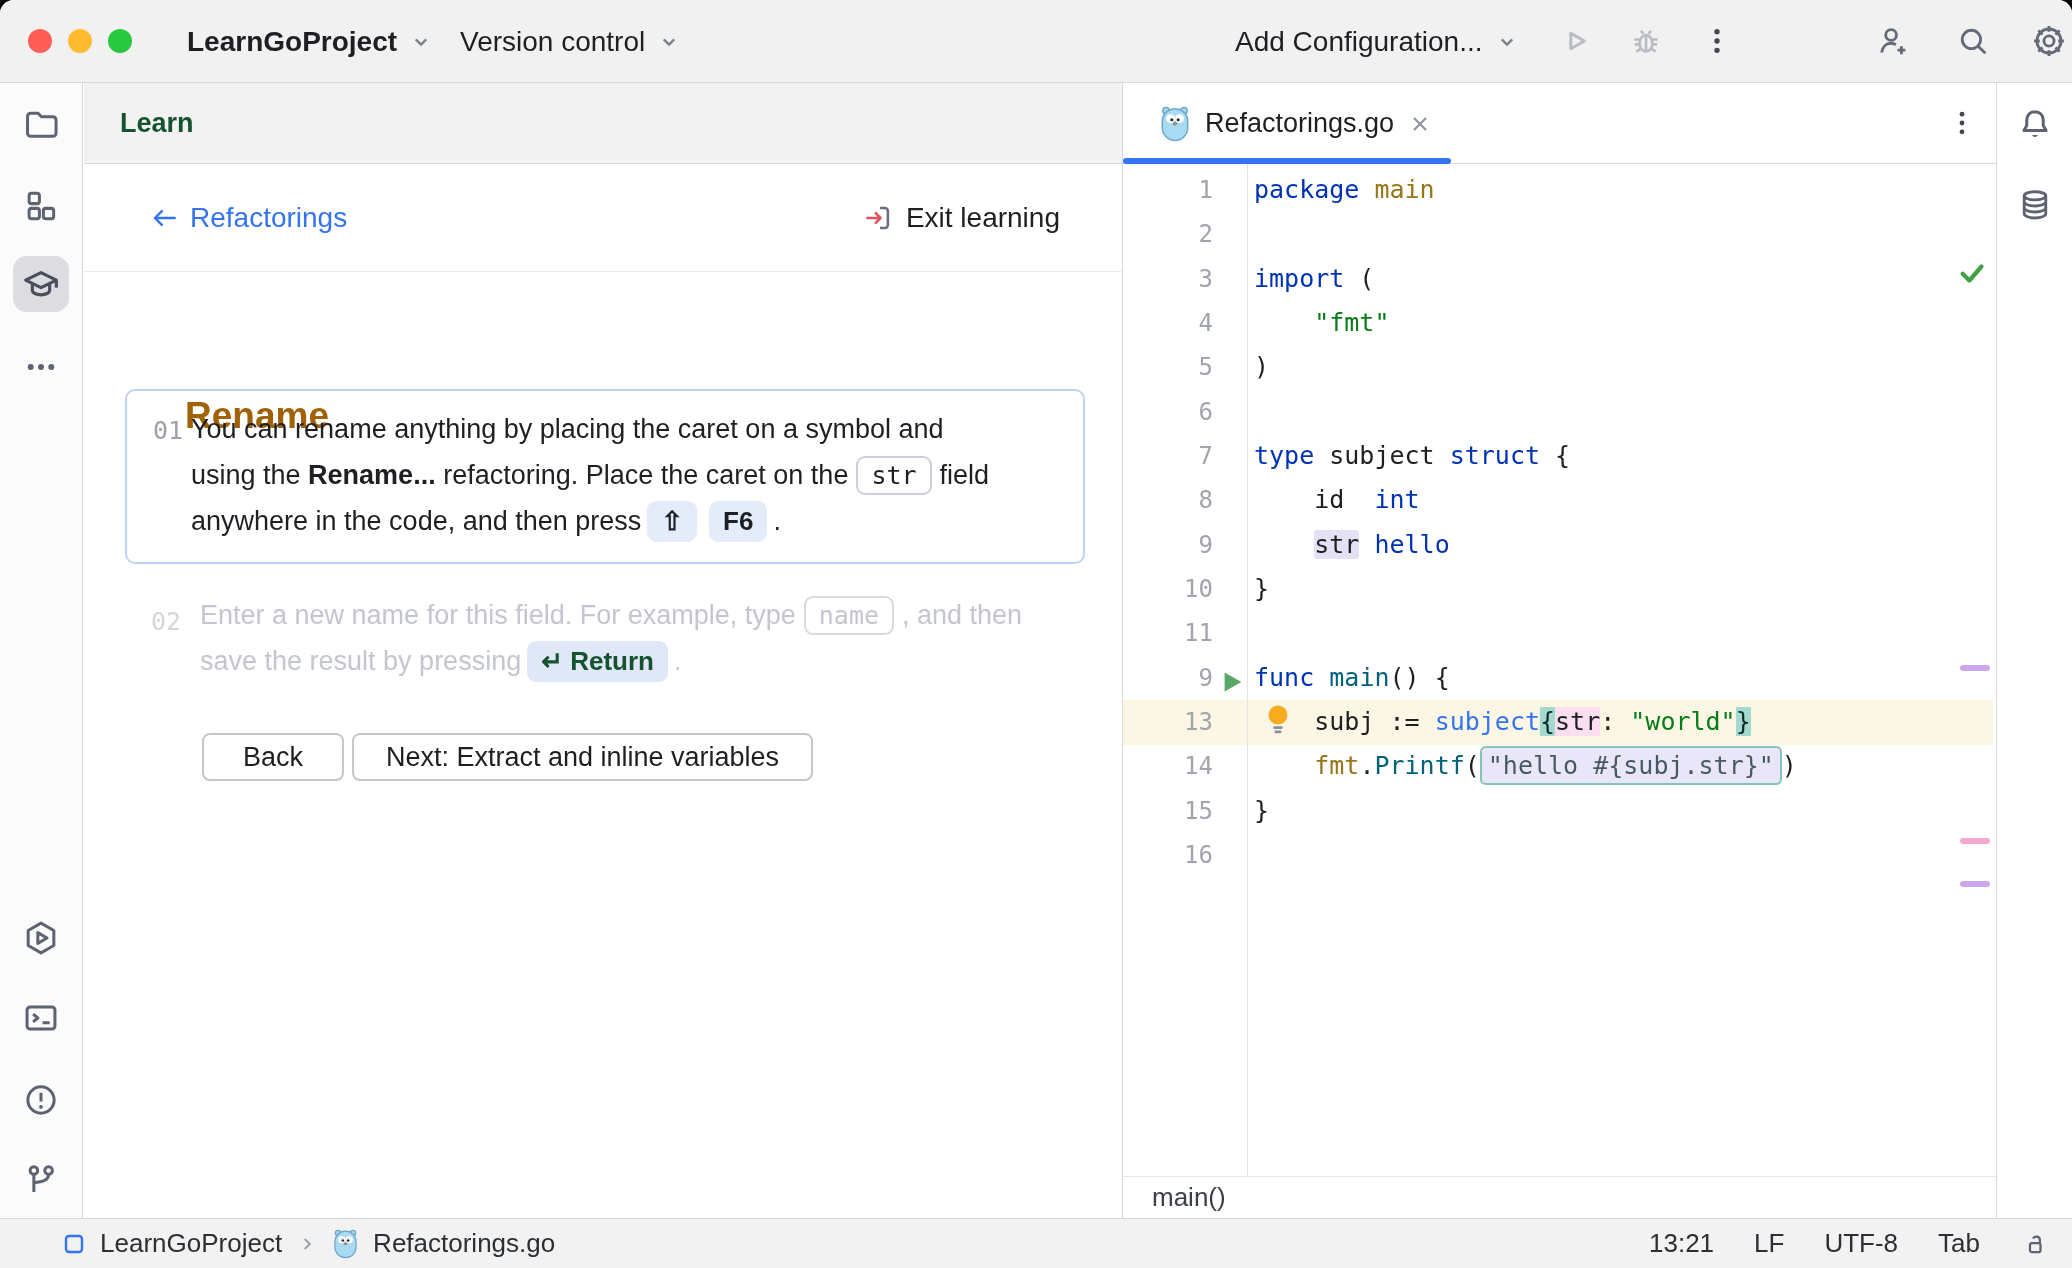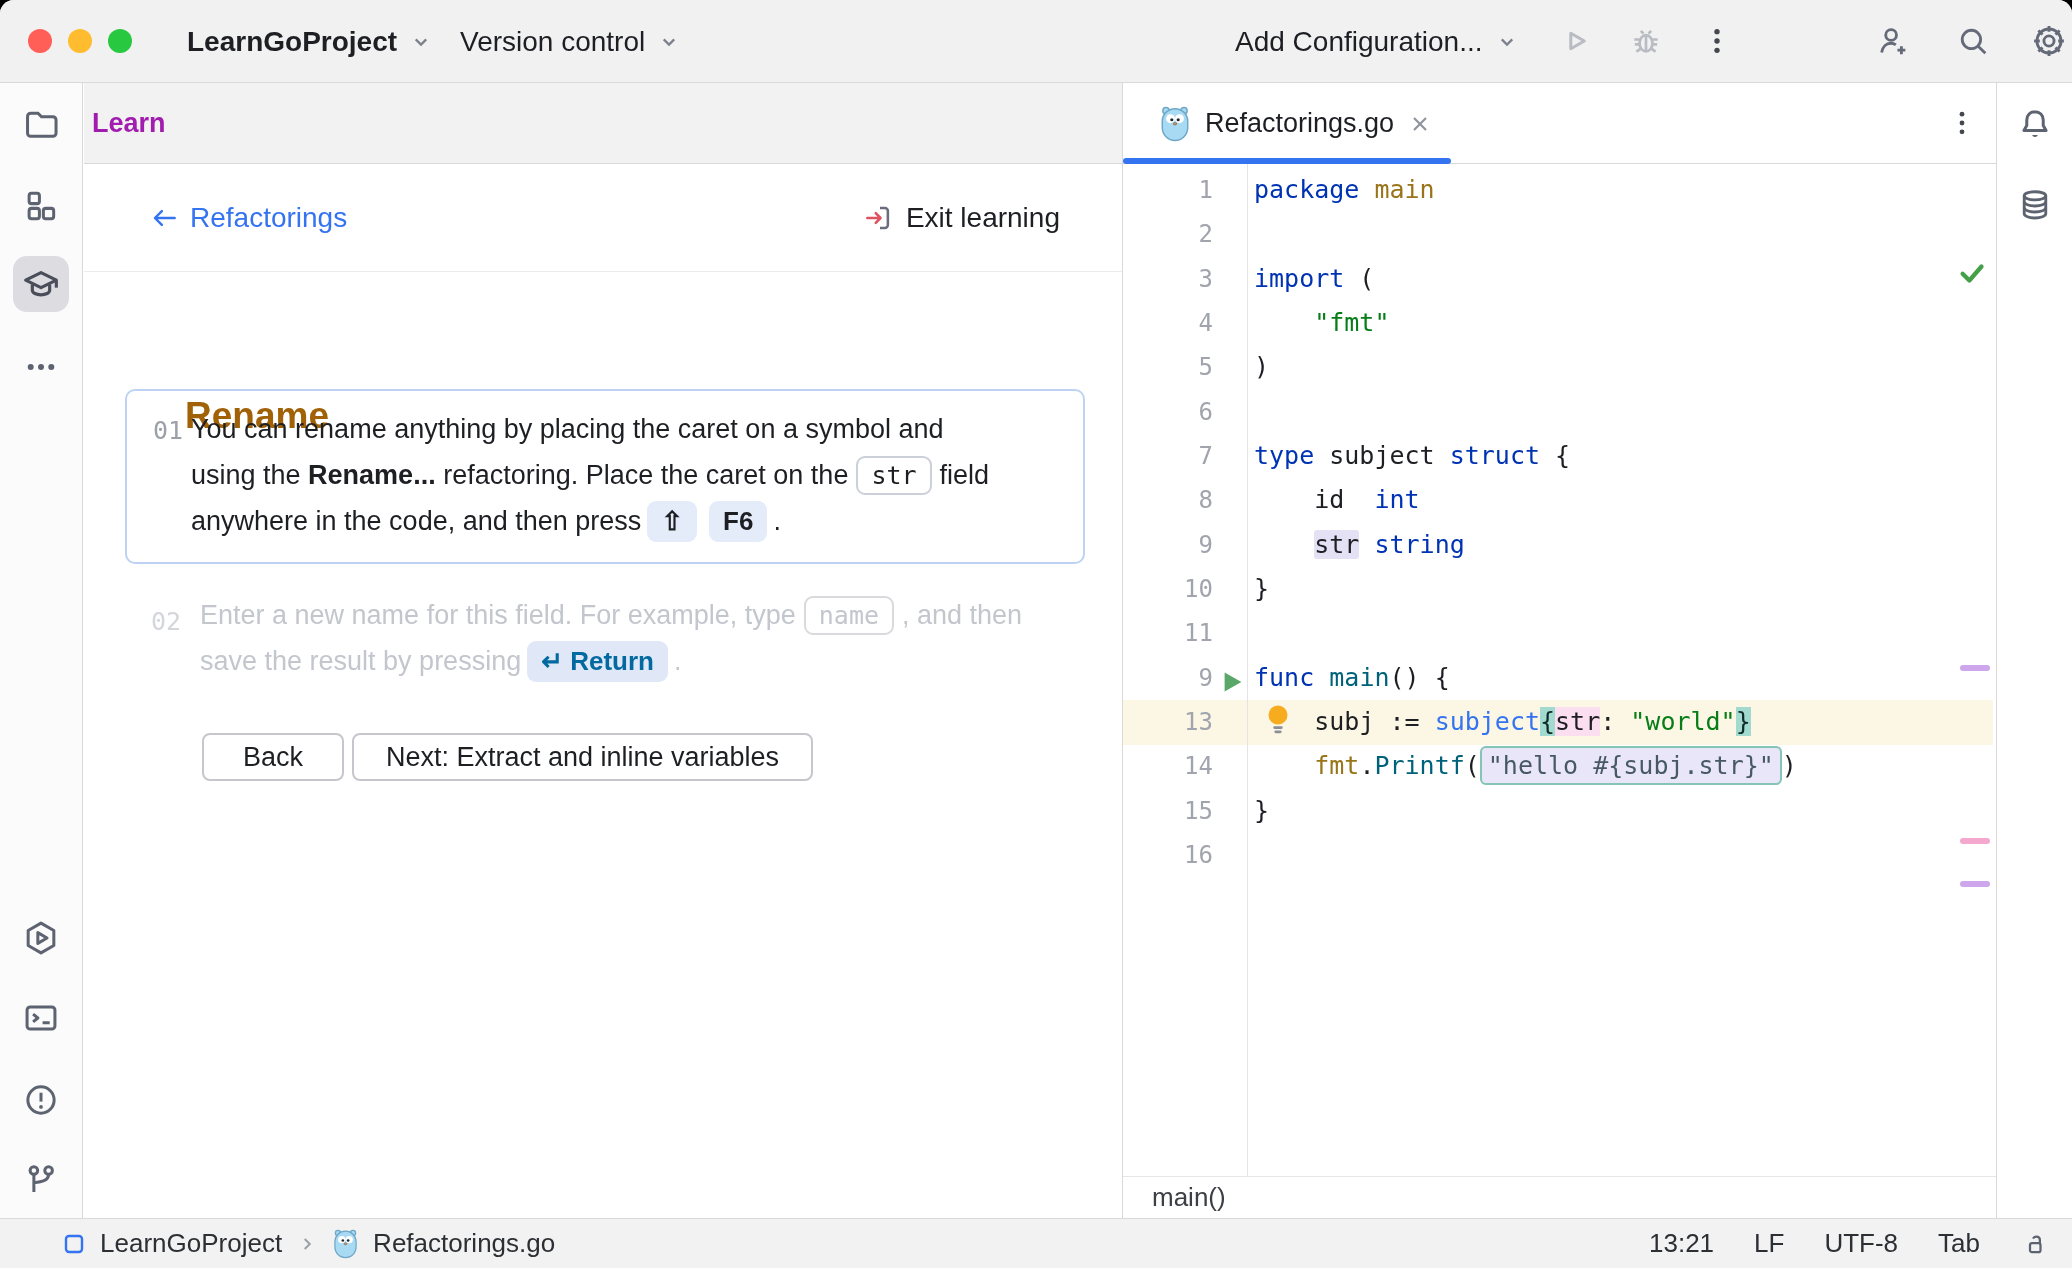--- a/index.html
+++ b/index.html
@@ -13,38 +13,38 @@
   .tb-text{position:absolute;top:0;height:83px;display:flex;align-items:center;font-size:28px;color:#1d1f23;gap:10px;}
   .tb-ico{position:absolute;top:50%;transform:translateY(-50%);display:flex;align-items:center;justify-content:center;}
 
   
   #stripe{position:absolute;left:0;top:83px;width:83px;height:1135px;background:#fbfbfc;border-right:1px solid #d9d9d9;}
   .st-ico{position:absolute;left:50%;transform:translate(-50%,-50%);width:56px;height:56px;display:flex;align-items:center;justify-content:center;border-radius:14px;}
   .st-ico.active{background:#dcdce1;}
 
   
   #learn{position:absolute;left:84px;top:83px;width:1038px;height:1135px;background:#fff;}
-  #learn-header{position:absolute;left:0;top:0;width:100%;height:81px;background:#f2f2f2;border-bottom:1px solid #d9d9d9;display:flex;align-items:center;padding-left:8px;font-size:27px;font-weight:600;color:#a21caf;}
+  #learn-header{position:absolute;left:0;top:0;width:100%;height:81px;background:#f2f2f2;border-bottom:1px solid #d9d9d9;display:flex;align-items:center;padding-left:36px;font-size:27px;font-weight:600;color:#14532d;}
   #learn-nav{position:absolute;left:0;top:81px;width:100%;height:108px;border-bottom:1px solid #ececee;}
   #back-link{position:absolute;left:64px;top:0;height:108px;display:flex;align-items:center;gap:10px;color:#3574f0;font-size:28px;cursor:pointer;}
   #exit-learning{position:absolute;right:62px;top:0;height:108px;display:flex;align-items:center;gap:12px;color:#1d1f23;font-size:28px;cursor:pointer;}
   #rename-title{position:absolute;left:101px;top:312px;font-size:37px;font-weight:700;color:#a16207;}
   #step1-box{position:absolute;left:41px;top:306px;width:960px;height:175px;border:2px solid #bed3f4;border-radius:10px;}
   .stepnum{position:absolute;left:26px;width:44px;font-family:"DejaVu Sans Mono",monospace;font-size:25px;color:#9da0a8;}
   .tline{display:flex;align-items:center;height:46px;white-space:pre;font-size:27px;color:#1d1f23;}
   .tline b{font-weight:700;}
   #step1-text{position:absolute;left:64px;top:15px;}
   #step2{position:absolute;left:41px;top:507px;width:960px;}
   #step2 .tline{color:#c3c6cd;}
   #step2 .stepnum{top:17px;color:#d4d6db;}
   #step2-text{position:absolute;left:75px;top:2px;}
   .chip-code{display:inline-flex;align-items:center;font-family:"DejaVu Sans Mono",monospace;font-size:25px;border:2px solid #ccd0d8;border-radius:9px;background:#fff;padding:3px 13px;margin:0 8px;}
   .chip-key{display:inline-flex;align-items:center;font-size:26px;font-weight:700;border-radius:9px;background:#e4ebf9;padding:5px 14px;margin:0 6px;color:#1d1f23;}
   .chip-code.dim{border-color:#d8dade;color:#c3c6cd;}
-  .chip-key.dim{background:#e0e8f7;color:#0369a1;}
+  .chip-key.dim{background:#e0e8f7;color:#14532d;}
   #learn-buttons{position:absolute;left:0;top:650px;width:100%;height:48px;}
   .btn{position:absolute;top:0;height:48px;border:2px solid #c5c7cc;border-radius:8px;background:#fff;display:flex;align-items:center;justify-content:center;font-size:27px;color:#1d1f23;cursor:pointer;}
 
   
   #editor{position:absolute;left:1122px;top:83px;width:874px;height:1135px;background:#fff;border-left:1px solid #d9d9d9;}
   #tabbar{position:absolute;left:0;top:0;width:100%;height:81px;border-bottom:1px solid #d9d9d9;}
   #tab-active{position:absolute;left:0;top:0;height:81px;display:flex;align-items:center;padding-left:36px;gap:14px;font-size:27px;color:#1d1f23;cursor:pointer;}
   #tab-underline{position:absolute;left:0;top:75px;width:328px;height:6px;background:#3574f0;border-radius:3px;}
   #tab-kebab{position:absolute;right:18px;top:50%;transform:translateY(-50%);cursor:pointer;}
   #codearea{position:absolute;left:0;top:81px;width:100%;height:1012px;overflow:hidden;}
@@ -314,21 +314,21 @@
       <div id="gutterline"></div>
       <div id="code-lines">
           <div class="crow"><span class="tk-kw">package</span><span class="tk-pl"> </span><span class="tk-pkg">main</span></div>
           <div class="crow"></div>
           <div class="crow"><span class="tk-kw">import</span><span class="tk-pl"> (</span></div>
           <div class="crow"><span class="tk-pl">    </span><span class="tk-str">"fmt"</span></div>
           <div class="crow"><span class="tk-pl">)</span></div>
           <div class="crow"></div>
           <div class="crow"><span class="tk-kw">type</span><span class="tk-pl"> subject </span><span class="tk-kw">struct</span><span class="tk-pl"> {</span></div>
           <div class="crow"><span class="tk-pl">    id  </span><span class="tk-kw">int</span></div>
-          <div class="crow"><span class="tk-pl">    </span><span class="tk-lav">str</span><span class="tk-pl"> </span><span class="tk-kw">string</span></div>
+          <div class="crow"><span class="tk-pl">    </span><span class="tk-lav">str</span><span class="tk-pl"> </span><span class="tk-kw">hello</span></div>
           <div class="crow"><span class="tk-pl">}</span></div>
           <div class="crow"></div>
           <div class="crow"><span class="tk-kw">func</span><span class="tk-pl"> </span><span class="tk-fn">main</span><span class="tk-pl">() {</span></div>
           <div class="crow"><span class="tk-pl">    subj := </span><span class="tk-ref">subject</span><span class="tk-hlt">{</span><span class="tk-hlp">str</span><span class="tk-pl">: </span><span class="tk-str">"world"</span><span class="tk-hlt">}</span></div>
           <div class="crow"><span class="tk-pl">    </span><span class="tk-pkg">fmt</span><span class="tk-pl">.</span><span class="tk-fn">Printf</span><span class="tk-pl">(</span><span class="tk-box">"hello #{subj.str}"</span><span class="tk-pl">)</span></div>
           <div class="crow"><span class="tk-pl">}</span></div>
           <div class="crow"></div>
         </div>
 
       <svg style="position:absolute;left:98px;top:506px" width="24" height="24" viewBox="0 0 20 20">

